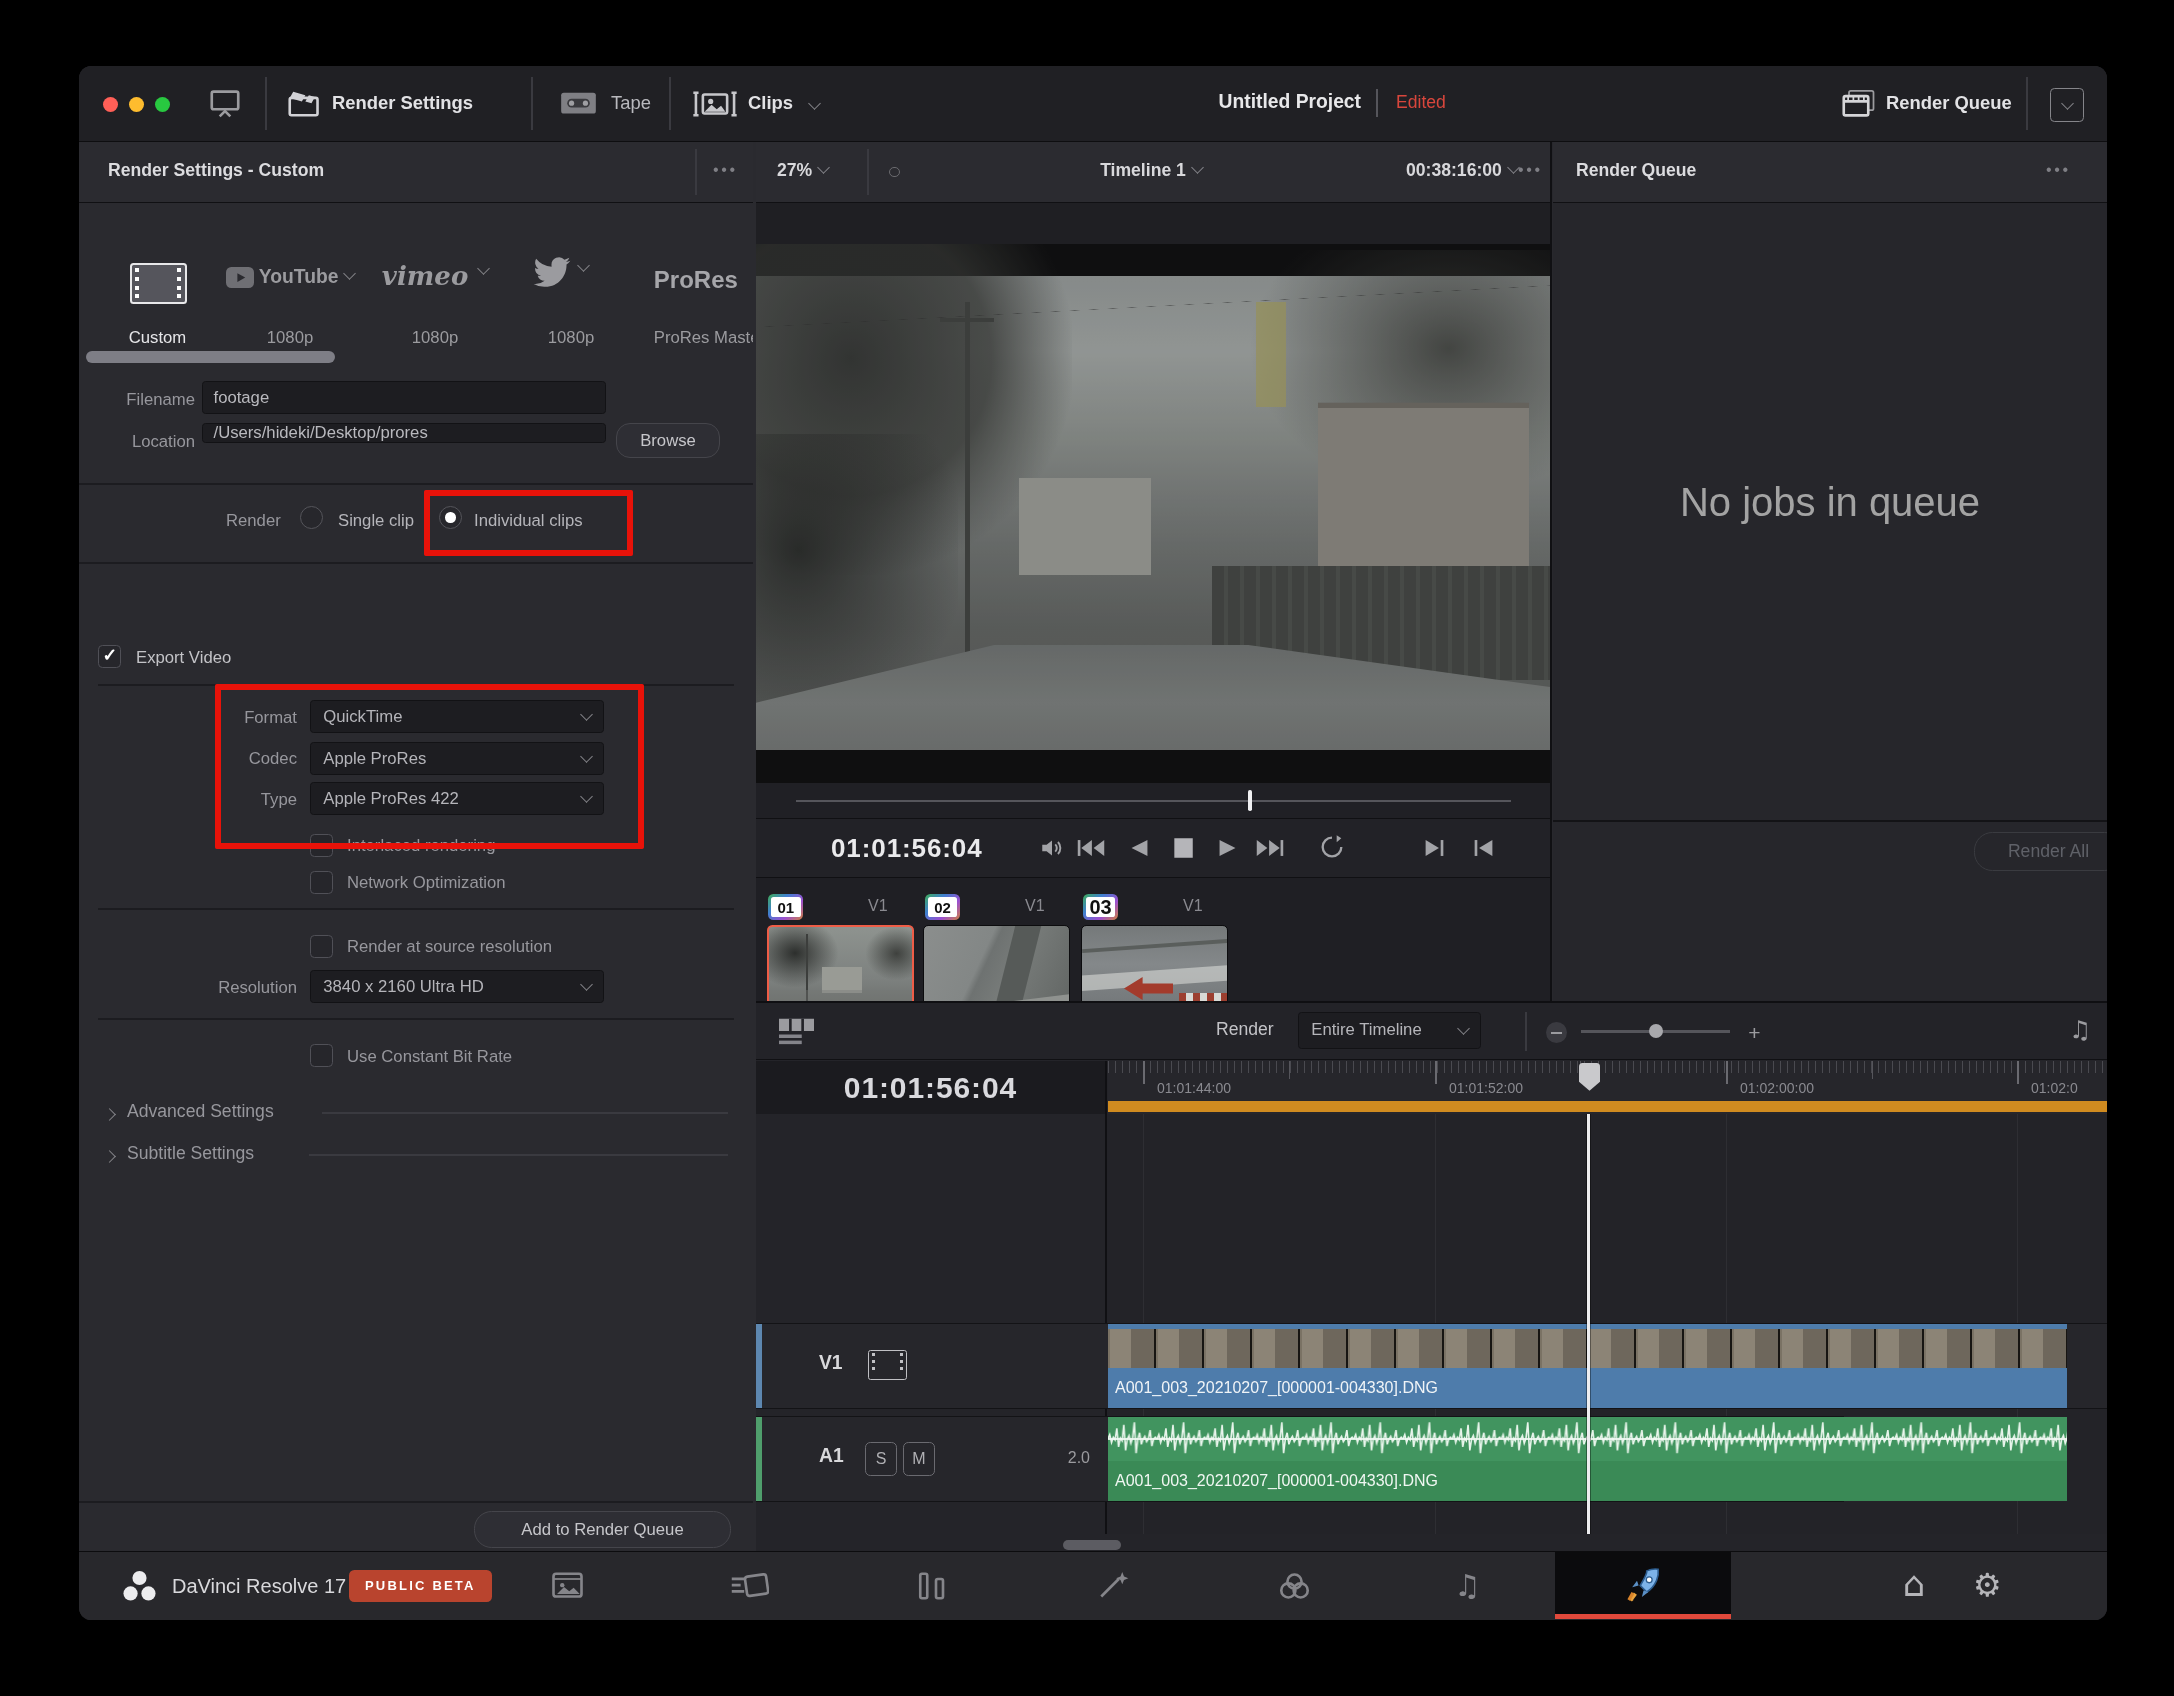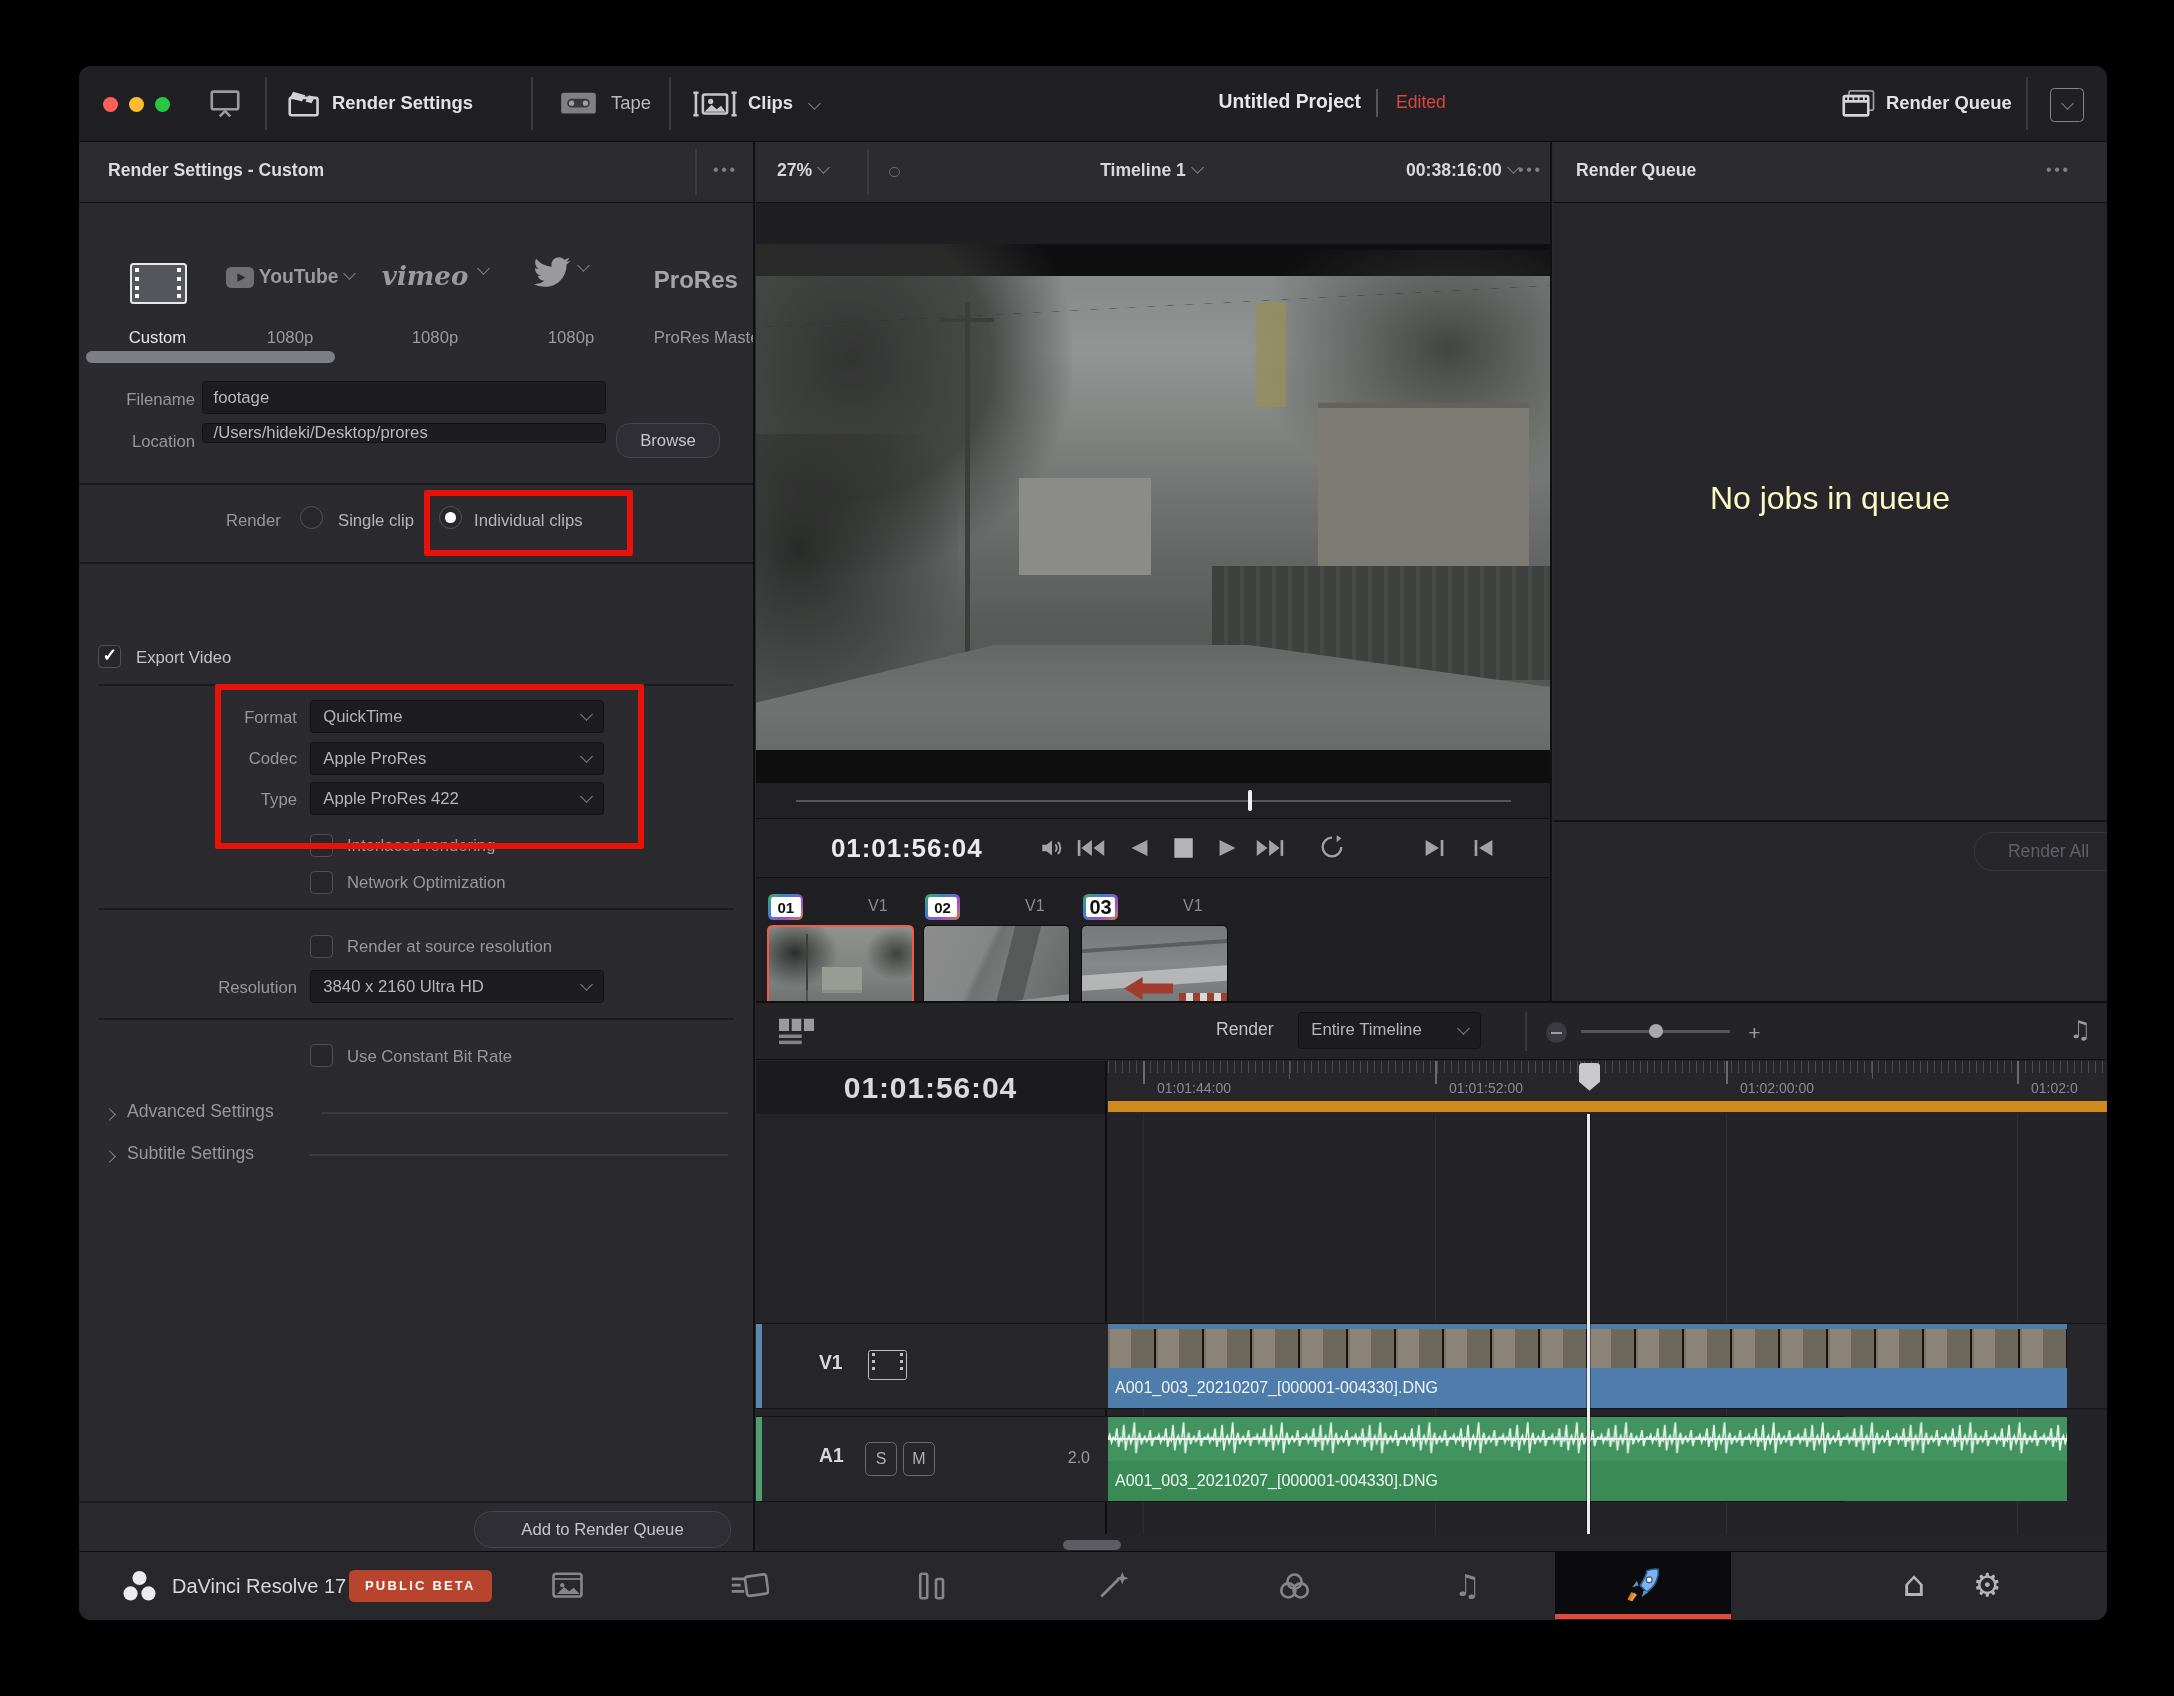--- a/index.html
+++ b/index.html
@@ -92,21 +92,21 @@
             <path d="M7 8v6M13 8v6M19 8v6M25 8v6" stroke="#d5d5d8" stroke-width="2"></path>
           </svg>
     </div>
     <div class="abs" style="left:1807px;top:25.5px;font-size:18.4px;font-weight:bold;color:#e2e2e5;">Render Queue</div>
     <div class="abs vsep" style="left:1947px;top:10.5px;height:53px;"></div>
     <div class="abs" style="left:1971px;top:22px;width:32px;height:32px;border:1.8px solid #85858a;border-radius:4.4px;display:flex;align-items:center;justify-content:center;">
       <span class="chev" style="margin:0 0 3.5px 0;"></span>
     </div>
   </div>
 
-  <div class="abs" style="left:0;top:76px;width:674px;height:1409px;background:#2a2a2f;border-right:2.6px solid #101013;">
+  <div class="abs" style="left:0;top:76px;width:674px;height:1409px;background:#2a2a2f;border-right:2.6px solid #101013;padding-left:33px;">
     <div class="abs hdrbar" style="left:0;top:0;width:674px;height:60px;">
       <div class="abs hdr-title" style="left:29px;top:17.6px;">Render Settings - Custom</div>
       <div class="abs vsep" style="left:616px;top:7px;height:46px;"></div>
       <div class="abs dots" style="left:634px;top:19.3px;">•••</div>
     </div>
 
     <div class="abs" style="left:26px;top:105px;width:105px;height:114px;text-align:center;">
       <div class="abs" style="left:24.6px;top:16px;width:53px;height:37px;border:2.6px solid #e8e8ea;border-radius:3.5px;background:#55555c;">
         <div class="abs" style="left:3.5px;top:2.6px;width:4.4px;height:30px;background:repeating-linear-gradient(180deg,#fff 0 4.4px,transparent 4.4px 8.8px);"></div>
         <div class="abs" style="right:3.5px;top:2.6px;width:4.4px;height:30px;background:repeating-linear-gradient(180deg,#fff 0 4.4px,transparent 4.4px 8.8px);"></div>
@@ -351,21 +351,21 @@
       </div>
       <div class="abs" style="left:328px;top:154px;font-size:16.7px;color:#8a8a90;">DNG</div>
     </div>
   </div>
 
   <div class="abs" style="left:1474px;top:76px;width:554px;height:922px;background:#26262b;">
     <div class="abs hdrbar" style="left:0;top:0;width:554px;height:60px;">
       <div class="abs hdr-title" style="left:23px;top:17.6px;">Render Queue</div>
       <div class="abs dots" style="left:493px;top:19.3px;">•••</div>
     </div>
-    <div class="abs" style="left:0;top:338px;width:554px;text-align:center;font-size:32px;color:#fef9c3;">No jobs in queue</div>
+    <div class="abs" style="left:0;top:338px;width:554px;text-align:center;font-size:40px;color:#a3a3a3;">No jobs in queue</div>
     <div class="abs" style="left:0;top:678px;width:554px;height:1.8px;background:#131316;"></div>
     <div class="abs" style="left:421px;top:690px;width:147px;height:37px;border:0.9px solid #3a3b40;border-radius:18.4px;display:flex;align-items:center;justify-content:center;font-size:17.6px;color:#5f6168;">Render All</div>
   </div>
 
   <div class="abs" style="left:677px;top:935px;width:1351px;height:550px;background:#242429;border-top:2.6px solid #0f0f12;">
 
     <div class="abs" style="left:0;top:0;width:1351px;height:56px;background:#232328;border-bottom:1.8px solid #101013;">
       <div class="abs icon" style="left:21px;top:14px;">
             <svg width="39" height="28" viewBox="0 0 44 32">
               <rect x="2" y="2" width="40" height="14" fill="#9b9b9f"></rect>

